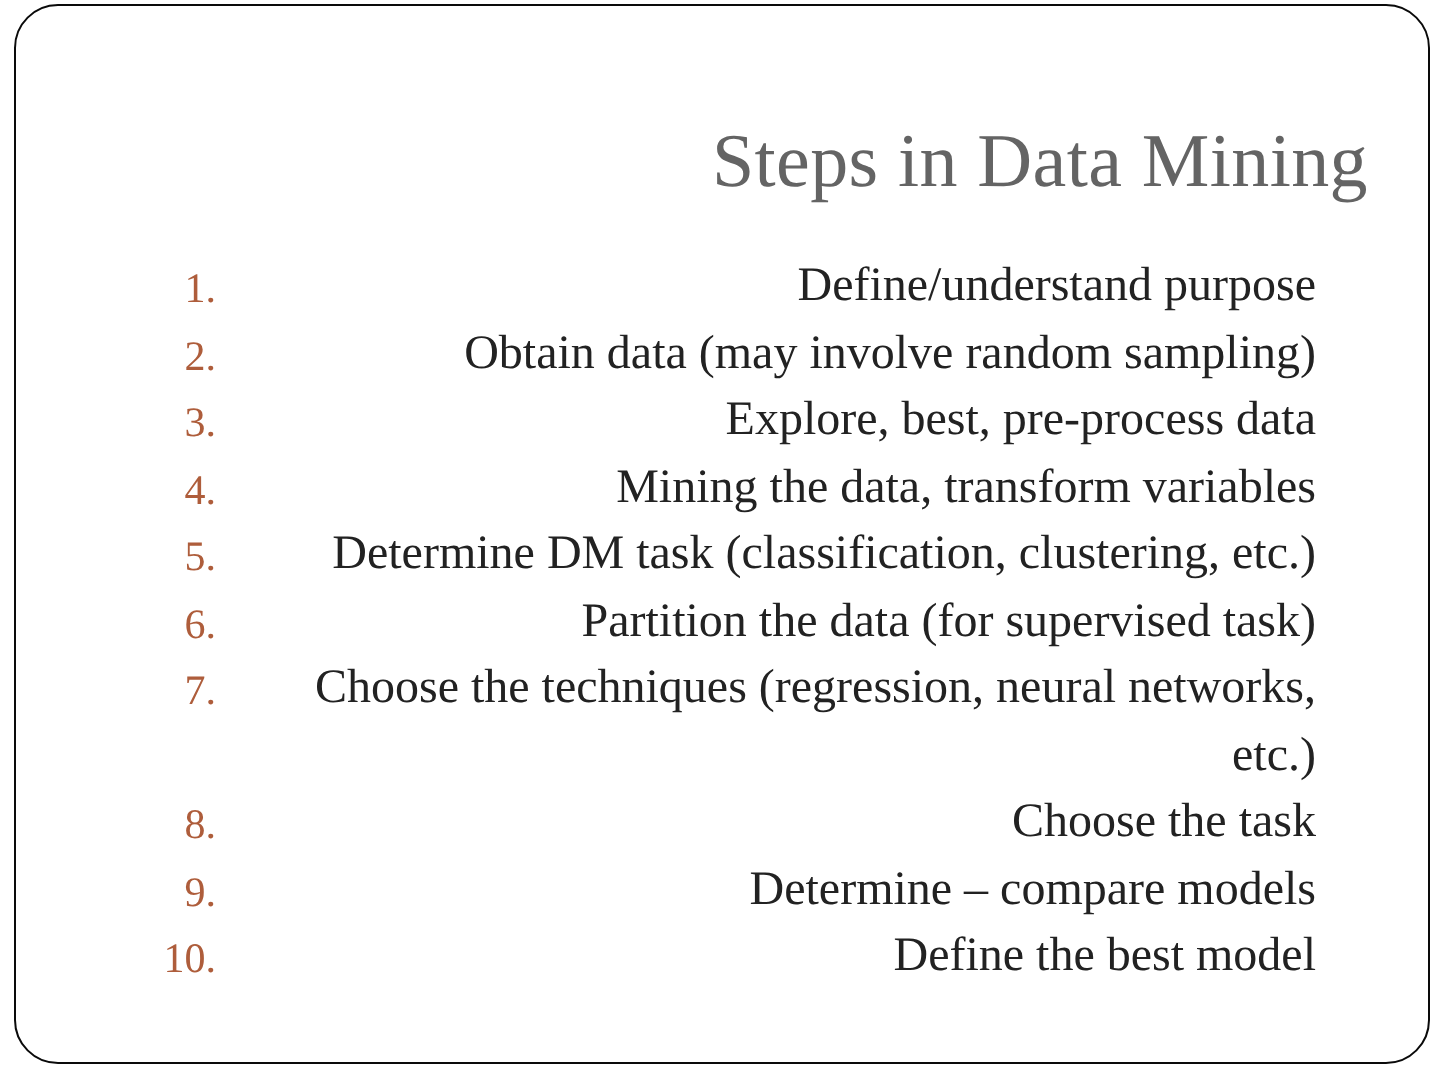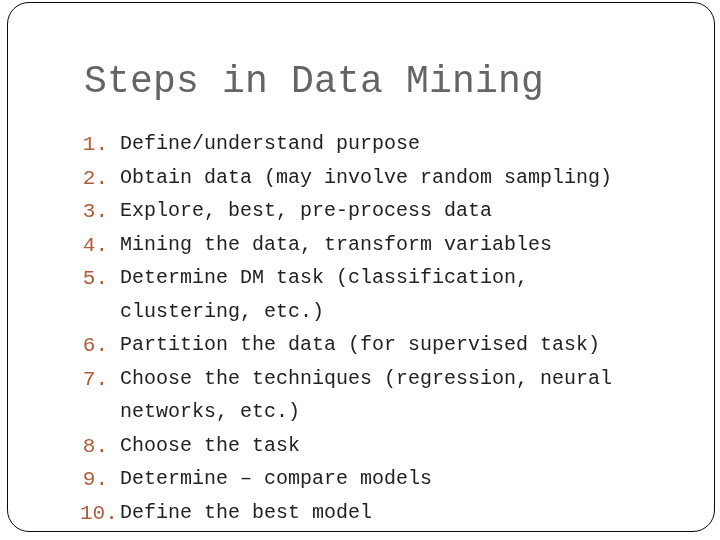--- a/index.html
+++ b/index.html
@@ -13,21 +13,22 @@
     margin: 0;
     padding: 0;
     background: #ffffff;
   }
   .slide {
     position: relative;
     width: 720px;
     height: 540px;
     background: var(--bg);
     overflow: hidden;
-    font-family: Liberation Mono, monospace;
+    font-family: Liberation Serif, serif;
+    text-align: right;
   }
   .frame {
     position: absolute;
     left: 7px;
     top: 2px;
     right: 5px;
     bottom: 8px;
     border: 1.4px solid var(--frame);
     border-radius: 22px;
     pointer-events: none;
@@ -51,21 +52,21 @@
     margin: 0;
     padding: 0;
     list-style: none;
     counter-reset: step;
   }
   ol.steps li {
     position: relative;
     padding-left: 36px;
     width: 538px;
     box-sizing: content-box;
-    font-size: 20px;
+    font-size: 24px;
     line-height: 33.5px;
     color: var(--text);
     counter-increment: step;
   }
   ol.steps li::before {
     content: counter(step) ".";
     position: absolute;
     left: -4px;
     top: 1px;
     width: 28px;

